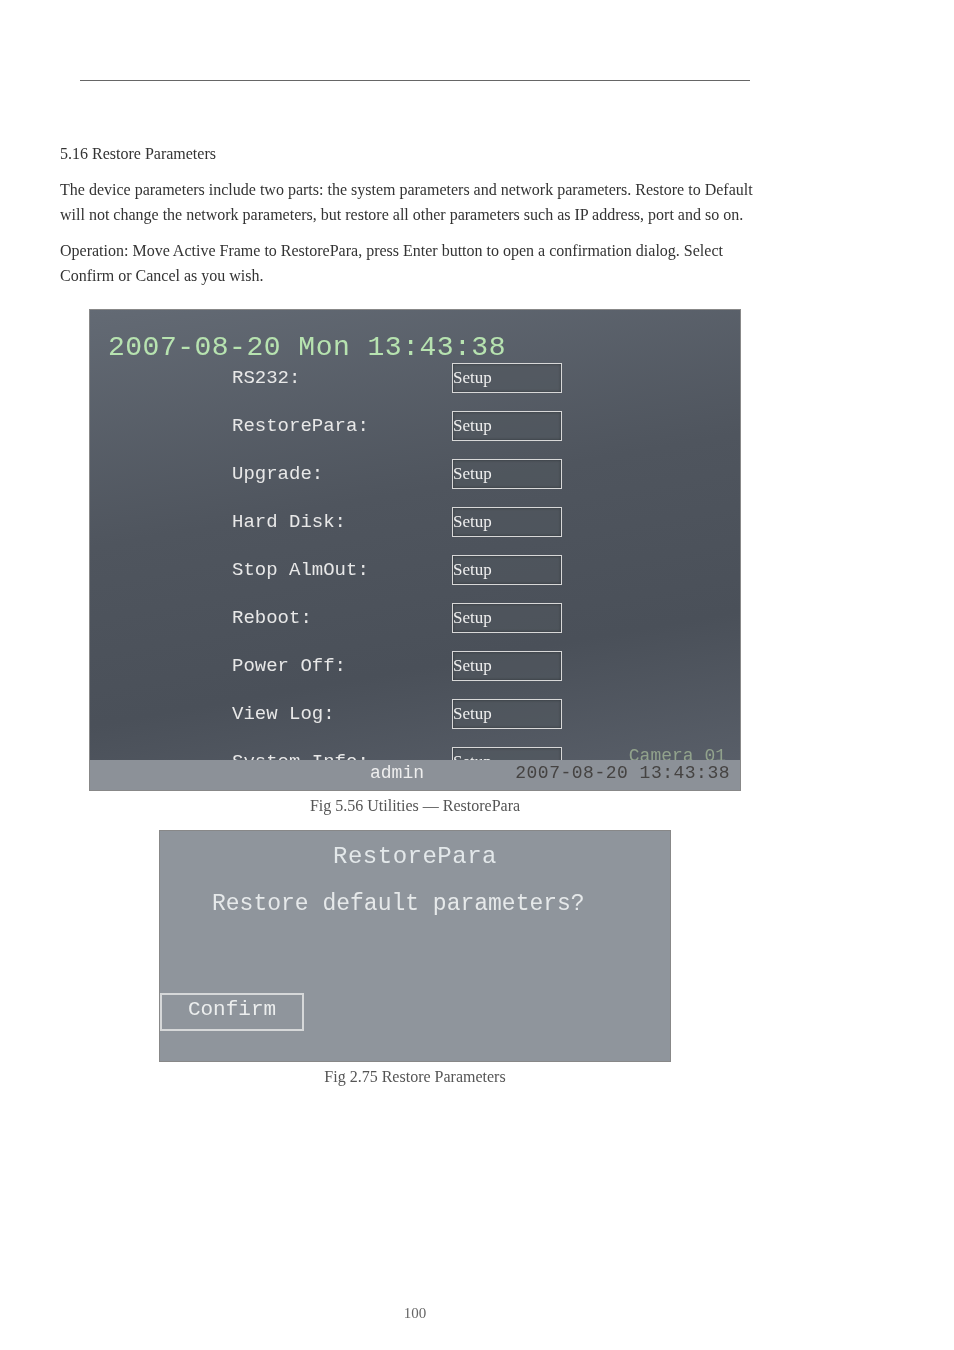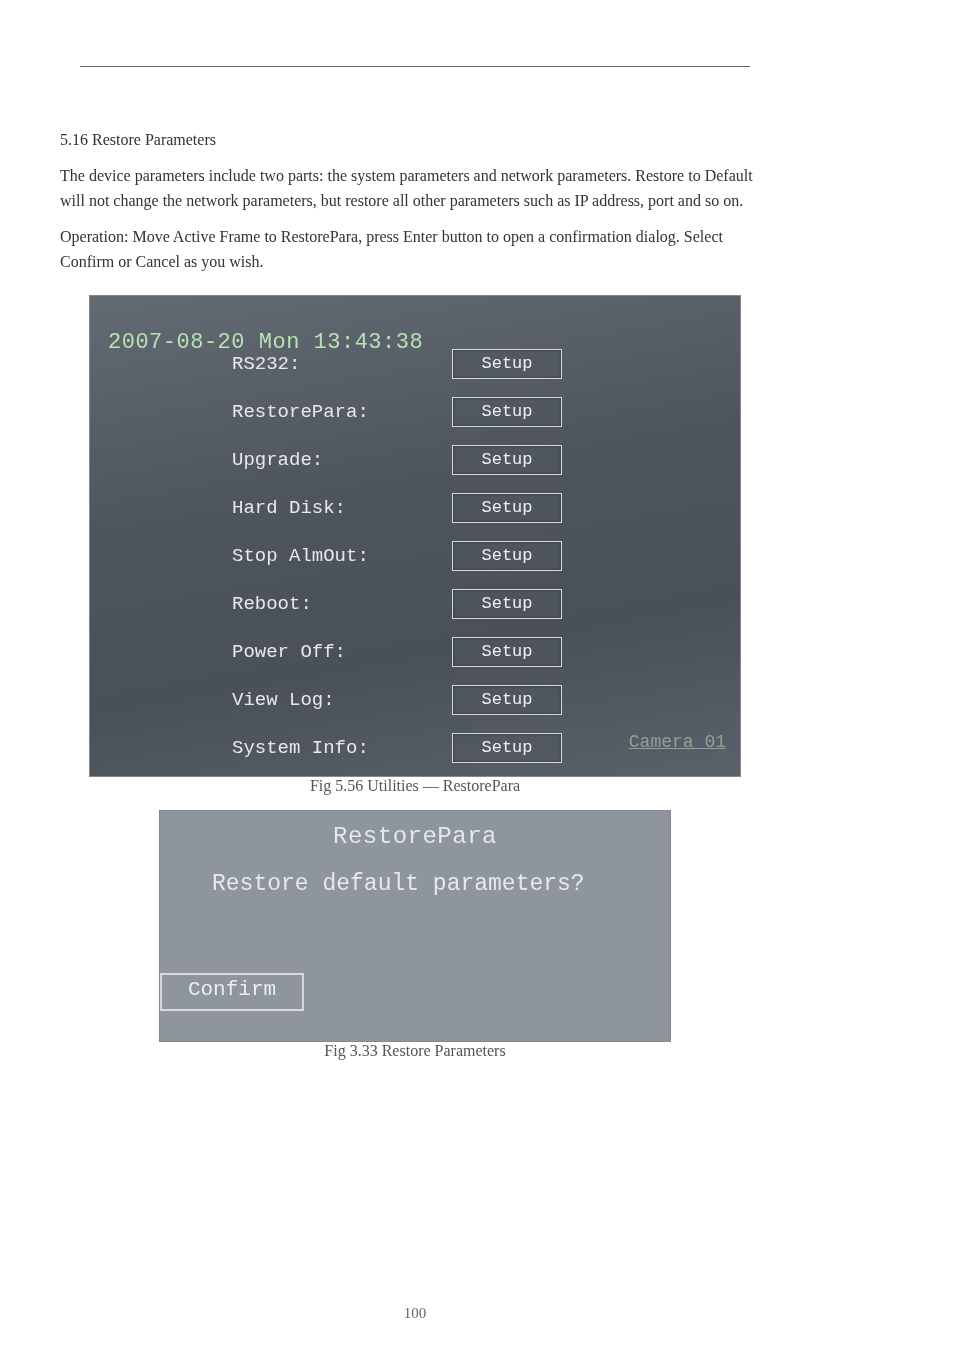--- a/index.html
+++ b/index.html
@@ -6,21 +6,21 @@
     margin: 0;
     padding: 0;
     background: #ffffff;
     font-family: Georgia, 'Times New Roman', serif;
   }
   .page {
     width: 830px;
     height: 1350px;
     position: relative;
     box-sizing: border-box;
-    padding: 36px 60px;
+    padding: 50px 60px;
   }
   .hr {
     border: none;
     border-top: 1px solid #666;
     margin: 30px 20px 0 20px;
   }
   .body-text {
     margin-top: 60px;
     font-size: 16px;
     line-height: 1.6;
@@ -36,24 +36,24 @@
     height: 480px;
     margin: 20px auto 0 auto;
     position: relative;
     background: linear-gradient(170deg, #636a74 0%, #4f555e 40%, #4a5059 70%, #5b616b 100%);
     border: 1px solid #888;
     overflow: hidden;
     font-family: "Courier New", monospace;
   }
   .shot1 .ts {
     position: absolute;
-    top: 34px;
+    top: 22px;
     left: 18px;
     color: #b7e3b0;
-    font-size: 22px;
+    font-size: 28px;
     letter-spacing: 0.5px;
   }
   .shot1 .rows {
     position: absolute;
     top: 44px;
     left: 130px;
   }
   .shot1 .row {
     display: flex;
     align-items: center;
@@ -65,24 +65,25 @@
     font-size: 19px;
     text-align: left;
     padding-left: 12px;
   }
   .shot1 .setup-btn {
     width: 108px;
     height: 28px;
     border: 1px solid #d8d8d8;
     color: #efefef;
     font-size: 17px;
-    text-align: center;
+    text-align: left;
     line-height: 27px;
     background: rgba(80,86,94,0.6);
     box-shadow: inset 0 0 3px rgba(0,0,0,0.4);
+    font-family: Liberation Serif, serif;
   }
   .shot1 .statusbar {
     position: absolute;
     left: 0; right: 0; bottom: 0;
     height: 30px;
     background: #8c9198;
   }
   .shot1 .statusbar .user {
     position: absolute;
     left: 280px;
@@ -105,20 +106,21 @@
     color: #9caf93;
     font-size: 18px;
     opacity: 0.85;
     text-decoration: underline;
   }
 
   .caption {
     text-align: center;
     font-size: 16px;
     color: #555555;
+    margin-top: 6px;
   }
 
   
   .shot2 {
     width: 510px;
     height: 230px;
     margin: 15px auto 0 auto;
     background: #8f959c;
     border: 1px solid #888;
     font-family: "Courier New", monospace;
@@ -204,28 +206,32 @@
         <div class="row">
           <div class="row-label">View Log:</div>
           <div class="setup-btn">Setup</div>
         </div>
         <div class="row">
           <div class="row-label">System Info:</div>
           <div class="setup-btn">Setup</div>
         </div>
       </div>
     <div class="cam">Camera 01</div>
+    <div class="statusbar">
+      <span class="user">admin</span>
+      <span class="time">2007-08-20 13:43:38</span>
+    </div>
   </div>
   <div class="caption">Fig 5.56 Utilities — RestorePara</div>
 
   <div class="shot2">
     <div class="title">RestorePara</div>
     <div class="msg">
       <div>Restore default parameters?</div>
     </div>
     <div class="btnrow">
       <div class="dbtn">Confirm</div>
     </div>
   </div>
-  <div class="caption">Fig 3.33 Restore Parameters</div>
+  <div class="caption">Fig 2.75 Restore Parameters</div>
 
   <div style="position:absolute; bottom:28px; left:0; right:0; text-align:center; font-size:15px; color:#666;">100</div>
 </div>
 
 </body></html>

